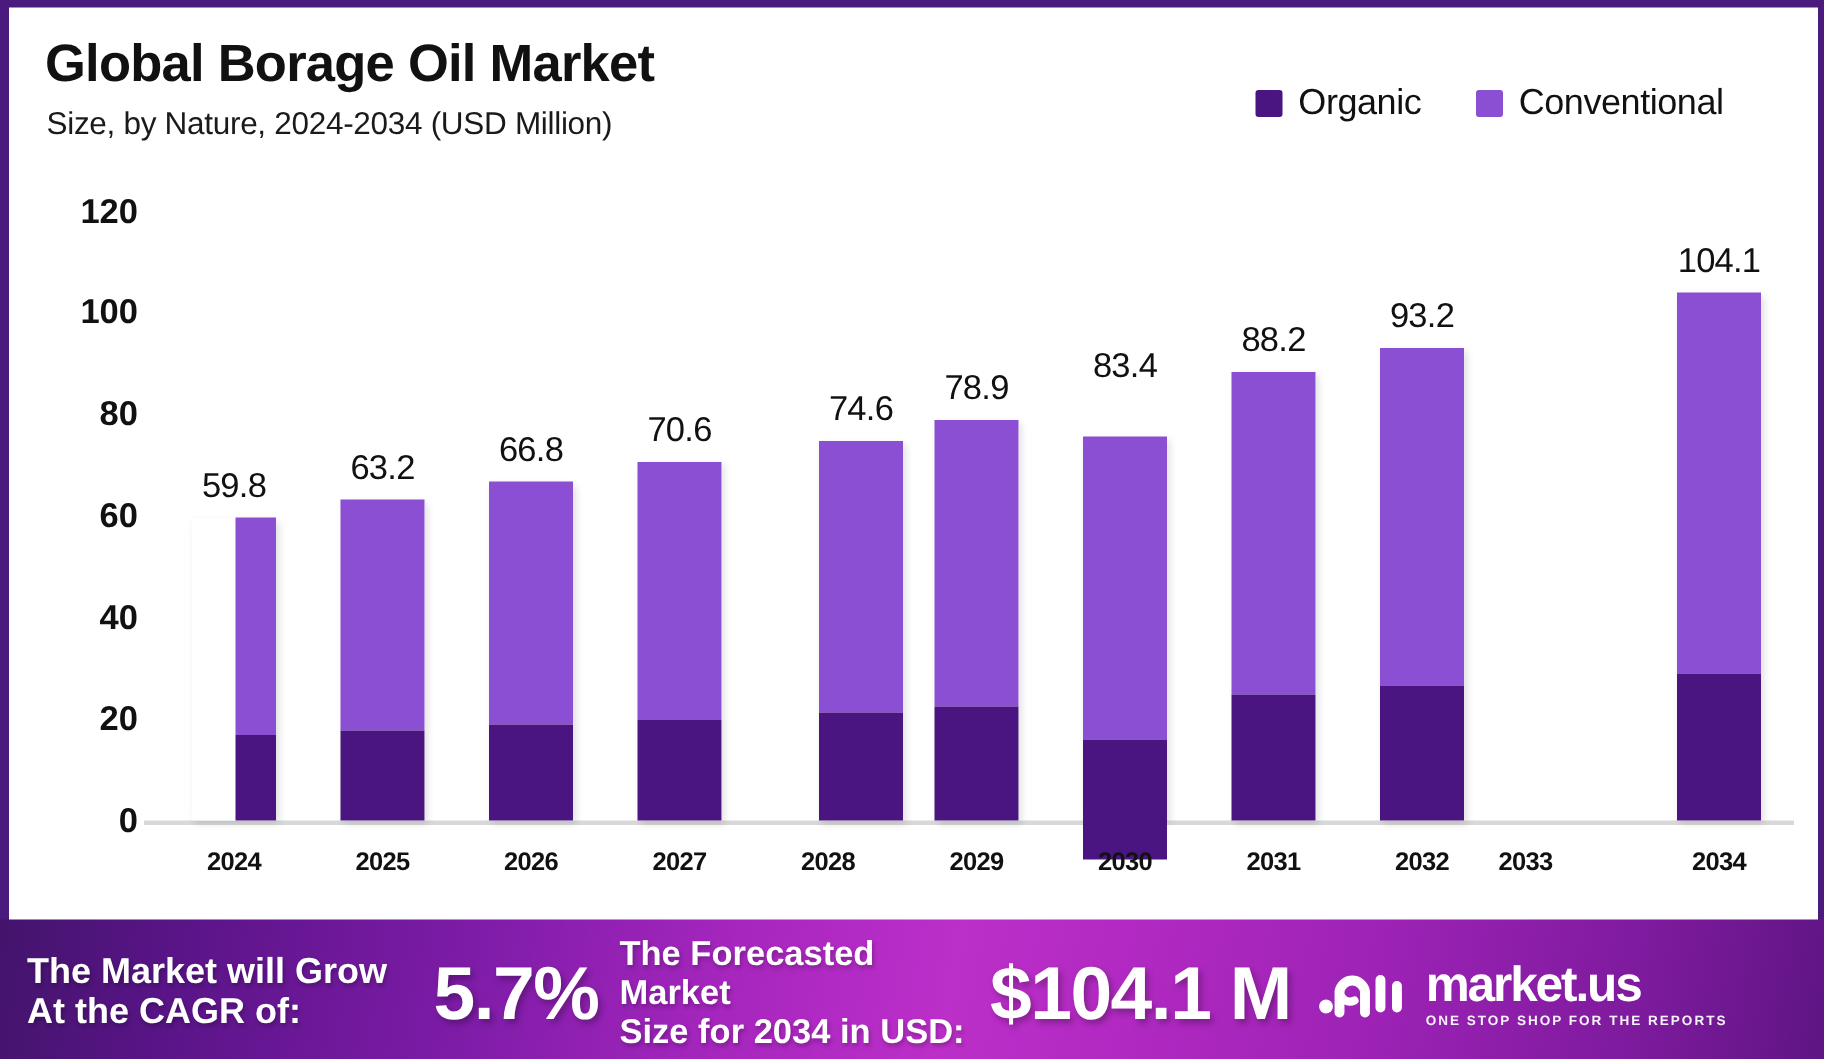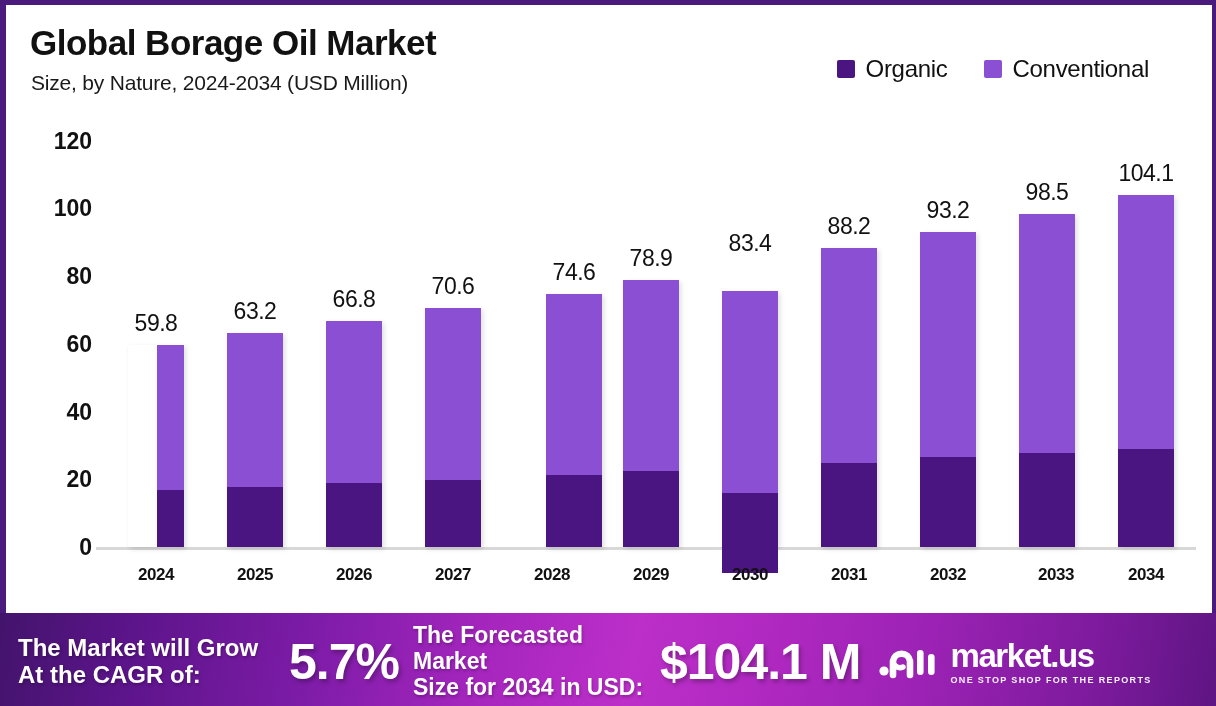--- a/index.html
+++ b/index.html
@@ -205,46 +205,39 @@
             <div class="bar-value" style="bottom: 306.575px;">88.2</div>
           </div>
         </div>
         <div class="bar-col" style="left: 820px;">
           <div class="bar-stack" style="height: 315.501px;">
             <div class="seg-top" style="height: 225.793px; background: rgb(138, 79, 210);"></div>
             <div class="seg-bottom" style="height: 89.7078px; background: rgb(74, 21, 128);"></div>
             <div class="bar-value" style="bottom: 323.501px;">93.2</div>
           </div>
         </div>
-        <div class="bar-col" style="left: 919px;">
-          <div class="bar-stack" style="height: 333.442px;">
-            <div class="seg-top" style="height: 239.334px; background: rgb(138, 79, 210);"></div>
-            <div class="seg-bottom" style="height: 94.1086px; background: rgb(74, 21, 128);"></div>
-            <div class="bar-value" style="bottom: 341.442px;">98.5</div>
-          </div>
-        </div>
         <div class="bar-col" style="left: 1018px;">
           <div class="bar-stack" style="height: 352.399px;">
             <div class="seg-top" style="height: 254.229px; background: rgb(138, 79, 210);"></div>
             <div class="seg-bottom" style="height: 98.1708px; background: rgb(74, 21, 128);"></div>
             <div class="bar-value" style="bottom: 360.399px;">104.1</div>
           </div>
         </div>
       </div>
     <div id="xaxis">
         <div class="xtick" style="left: 28px; top: 12px;">2024</div>
         <div class="xtick" style="left: 127px; top: 12px;">2025</div>
         <div class="xtick" style="left: 226px; top: 12px;">2026</div>
         <div class="xtick" style="left: 325px; top: 12px;">2027</div>
         <div class="xtick" style="left: 424px; top: 12px;">2028</div>
         <div class="xtick" style="left: 523px; top: 12px;">2029</div>
         <div class="xtick" style="left: 622px; top: 12px;">2030</div>
         <div class="xtick" style="left: 721px; top: 12px;">2031</div>
         <div class="xtick" style="left: 820px; top: 12px;">2032</div>
-        <div class="xtick" style="left: 928px; top: 12px;">2033</div>
+        <div class="xtick" style="left: 889px; top: 12px;">2033</div>
         <div class="xtick" style="left: 1018px; top: 12px;">2034</div>
       </div>
   </div>
 
   <div id="banner">
     <div id="cagr-label" class="banner-text">
       <div>The Market will Grow</div>
       <div>At the CAGR of:</div>
     </div>
     <div id="cagr-value">5.7%</div>

